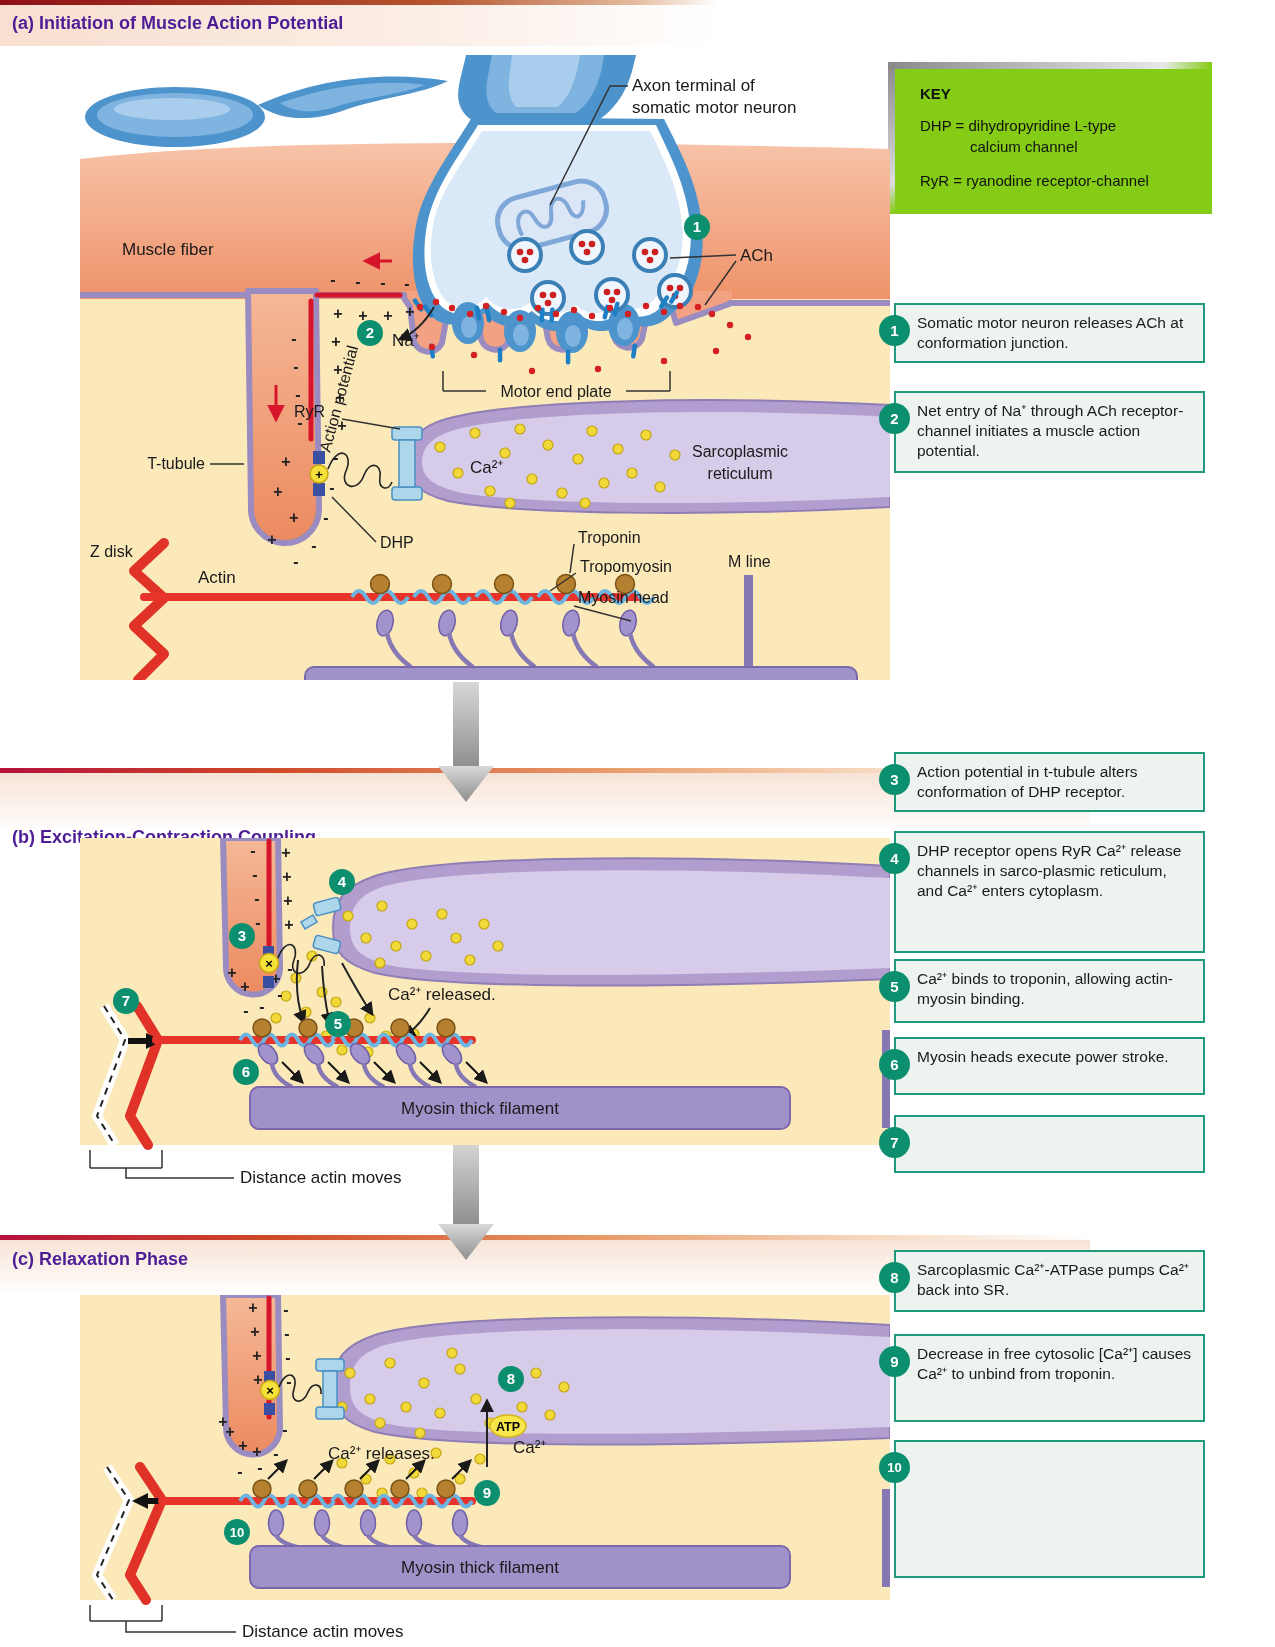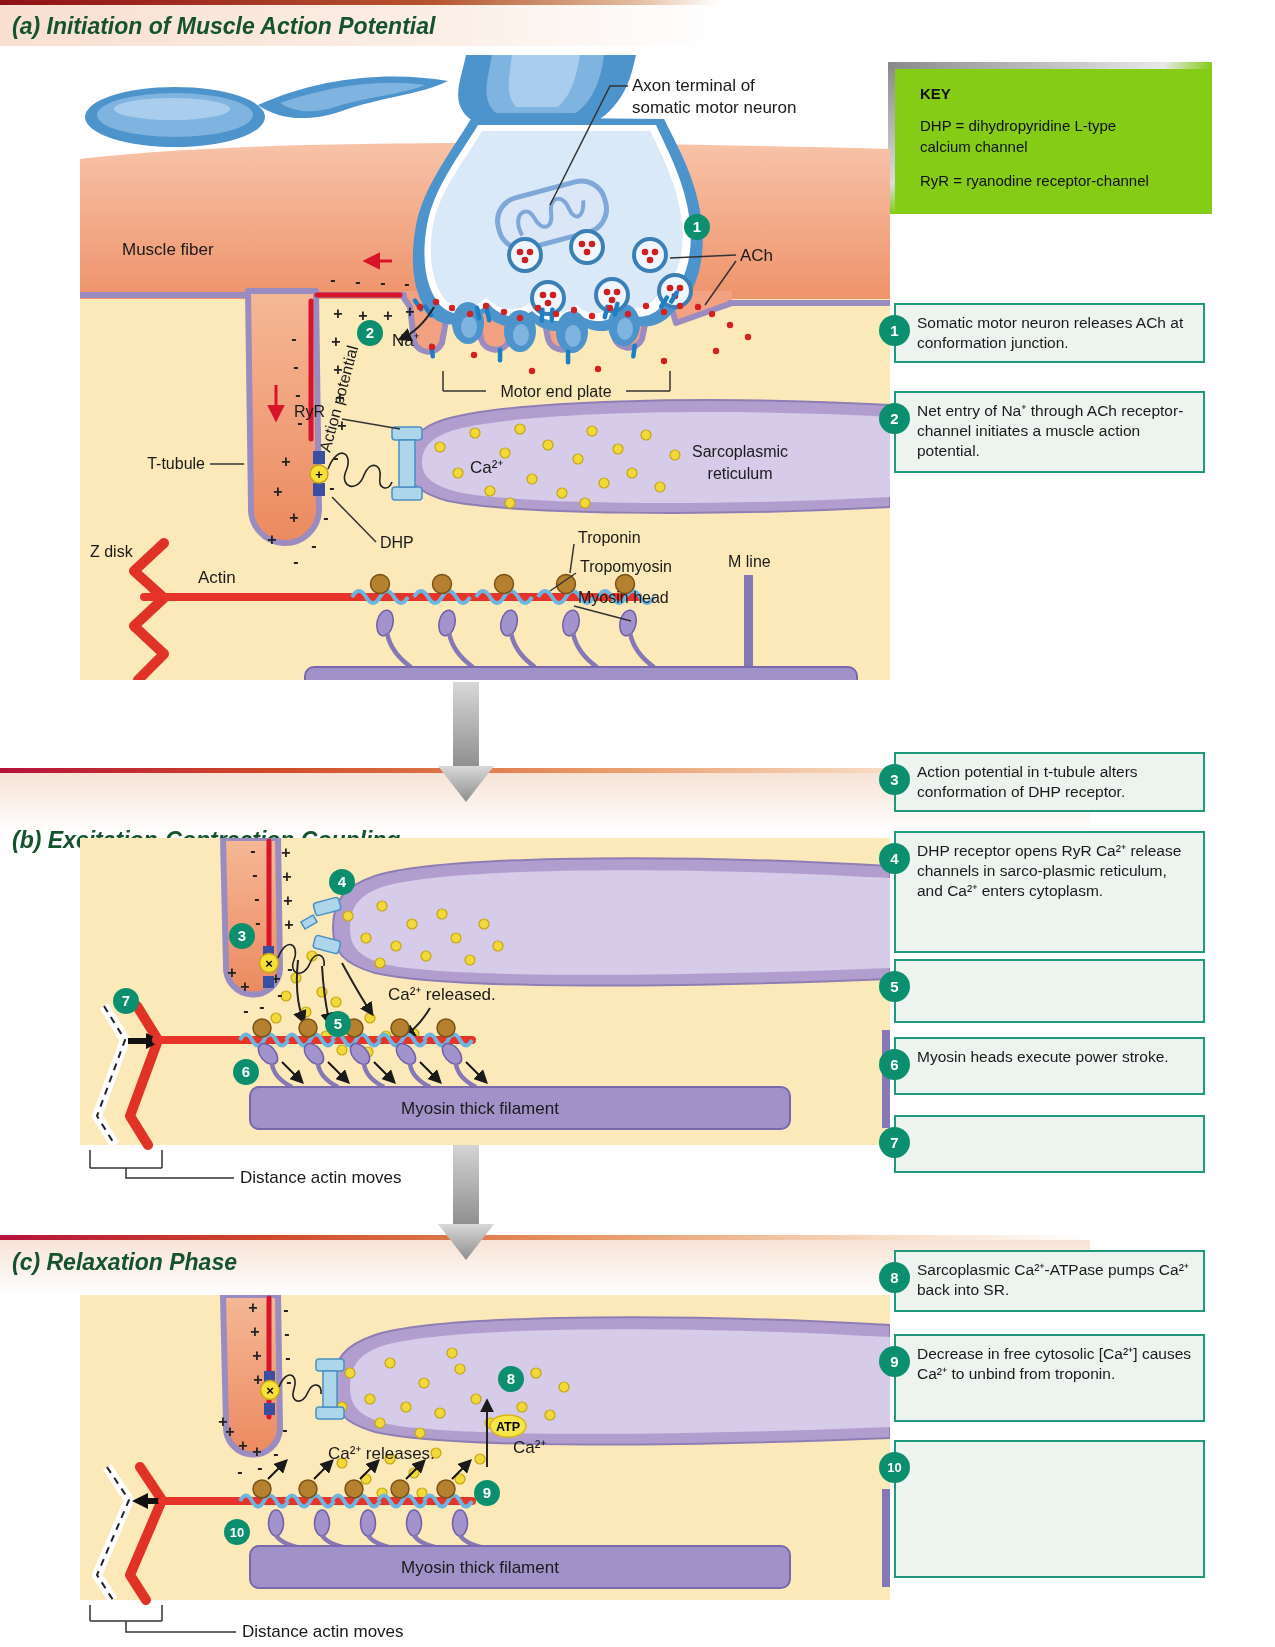--- a/index.html
+++ b/index.html
@@ -1,27 +1,27 @@
 <!DOCTYPE html>
 <html><head>
 <meta charset="utf-8">
 <style>
   html,body{margin:0;padding:0;background:#fff;}
   #page{position:relative;width:1275px;height:1647px;background:#fff;overflow:hidden;
         font-family:"Liberation Sans",sans-serif;color:#111;}
   .abs{position:absolute;}
-  .titlebar-text{font-weight:bold;font-size:23px;color:#14532d;white-space:nowrap;font-style:italic;}
+  .titlebar-text{font-weight:bold;font-size:18px;color:#4c1d95;white-space:nowrap;}
   .keybox{position:absolute;left:888px;top:62px;width:324px;height:152px;background:#84cc16;font-size:15px;}
   .keybox .sh-l{position:absolute;left:0;top:0;width:7px;height:100%;
        background:linear-gradient(180deg,#8a8a8a,#dcdcdc 80%,rgba(255,255,255,0));}
   .keybox .sh-t{position:absolute;left:0;top:0;width:100%;height:7px;
        background:linear-gradient(90deg,#8a8a8a,#e8e8e8 85%,rgba(255,255,255,0));}
   .keybox .inner{position:absolute;left:32px;top:22px;right:6px;line-height:1.35;}
   .keybox .kh{font-weight:bold;margin-bottom:12px;}
-  .keybox .ind{}
+  .keybox .ind{margin-left:50px;}
   .keybox .sp{height:14px;}
   .step{position:absolute;left:894px;width:311px;background:#edf4ef;border:2.5px solid #1f9a7c;
         padding:8px 8px 8px 21px;font-size:15.5px;line-height:1.3;color:#1a1a1a;box-sizing:border-box;}
   .badge{position:absolute;left:-17px;top:10px;width:31px;height:31px;border-radius:50%;
         background:#0c8f6e;color:#fff;font-weight:bold;font-size:15px;text-align:center;line-height:31px;}
   .badge.b10{font-size:13px;}
   svg text{font-family:"Liberation Sans",sans-serif;}
   .lbl{font-size:16px;fill:#1a1a1a;}
   .lbl2{font-size:17px;fill:#1a1a1a;}
   .chg{font-size:16px;font-weight:bold;fill:#222;text-anchor:middle;}
@@ -720,20 +720,21 @@
   <div class="step" style="top:752px;min-height:58px;">
     <span class="badge">3</span>
     <span>Action potential in t-tubule alters conformation of DHP receptor.</span>
   </div>
   <div class="step" style="top:831px;min-height:122px;">
     <span class="badge">4</span>
     <span>DHP receptor opens RyR Ca²⁺ release channels in sarco-plasmic reticulum, and Ca²⁺ enters cytoplasm.</span>
   </div>
   <div class="step" style="top:959px;min-height:64px;">
     <span class="badge">5</span>
+    <span>Ca²⁺ binds to troponin, allowing actin-myosin binding.</span>
   </div>
   <div class="step" style="top:1037px;min-height:58px;">
     <span class="badge">6</span>
     <span>Myosin heads execute power stroke.</span>
   </div>
   <div class="step" style="top:1115px;min-height:58px;">
     <span class="badge">7</span>
   </div>
   <div class="step" style="top:1250px;min-height:62px;">
     <span class="badge">8</span>

